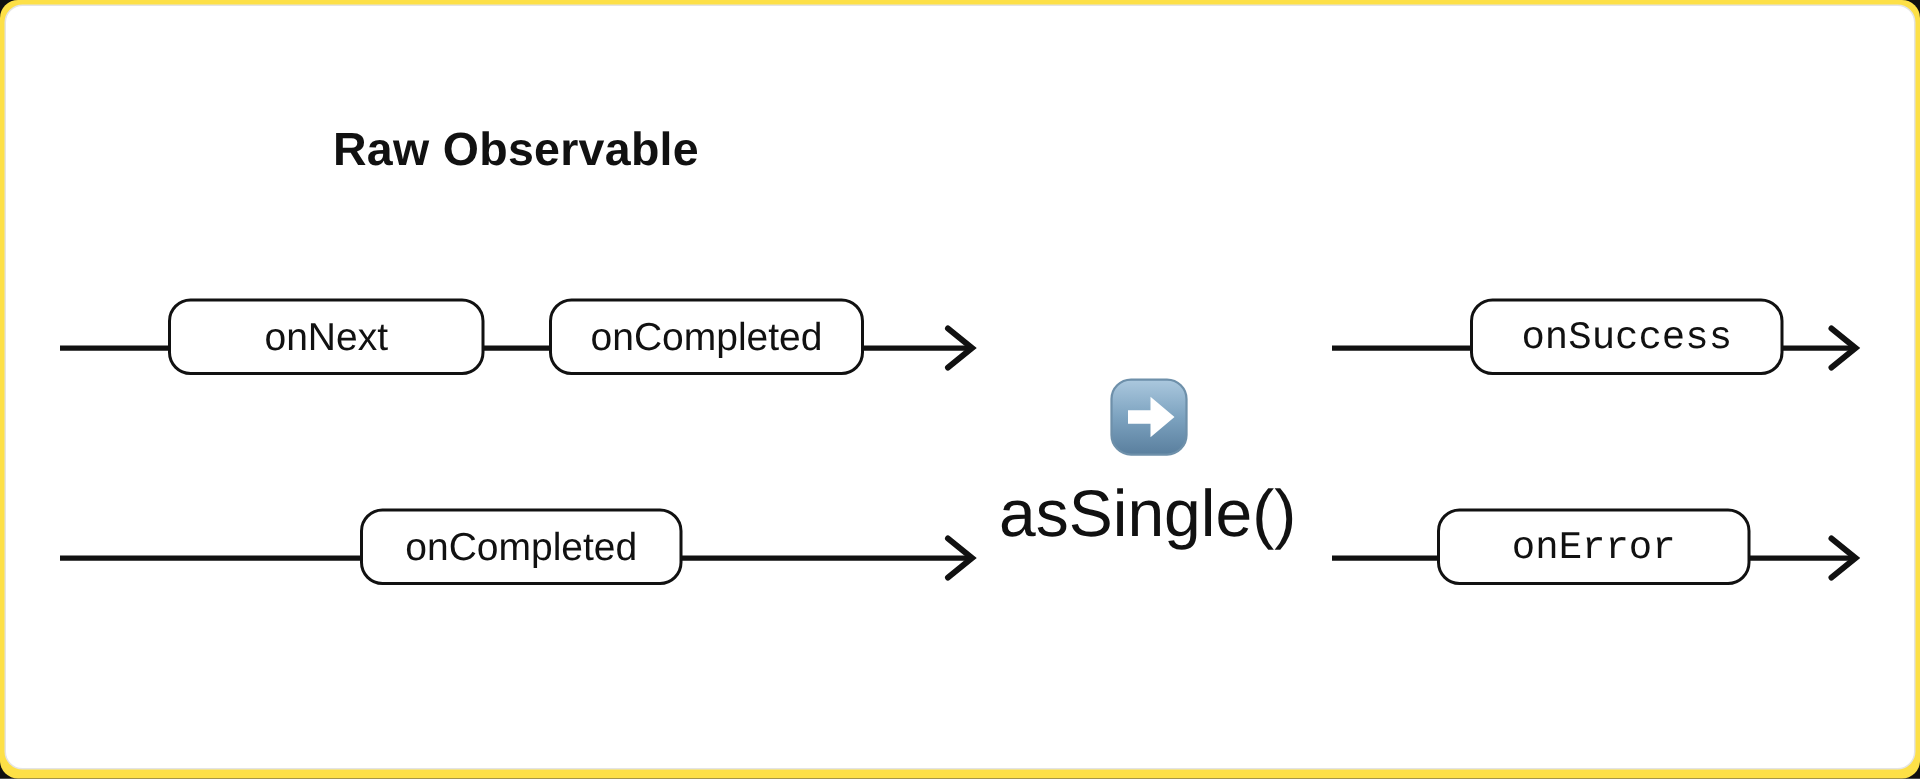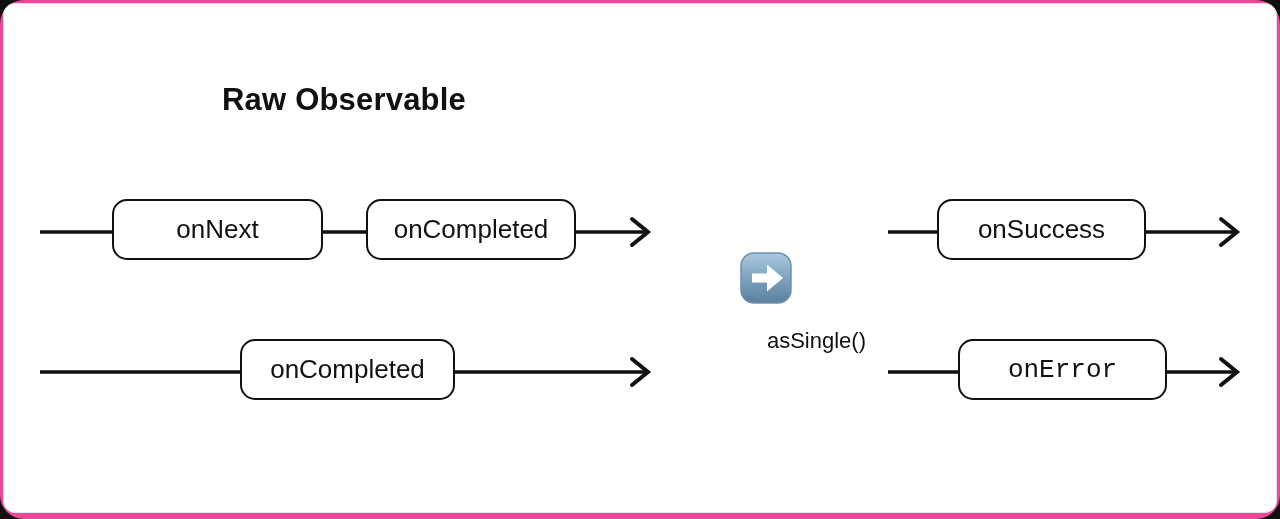--- a/index.html
+++ b/index.html
@@ -7,67 +7,67 @@
     padding: 0;
     width: 1280px;
     height: 519px;
     background: #101010;
     font-family: "Liberation Sans", sans-serif;
     overflow: hidden;
   }
   .page {
     position: absolute;
     inset: 0;
-    background: #ec4899;
-    border-radius: 24px;
+    background: #fde047;
+    border-radius: 12px;
   }
   .card {
     position: absolute;
     left: 3px; top: 3px; right: 3px; bottom: 6px;
     background: #ffffff;
     border: 1px solid #e4e4e4;
     border-radius: 12px;
   }
   .col-title {
     position: absolute;
     top: 82px;
     font-size: 31px;
     font-weight: 700;
     color: #111111;
     text-align: center;
     letter-spacing: 0.2px;
   }
   .timeline-svg { position: absolute; height: 40px; }
   .event-box {
     position: absolute;
-    height: 61px;
+    height: 51px;
     box-sizing: border-box;
     background: #ffffff;
     border: 2.5px solid #111111;
     border-radius: 15px;
     display: flex;
     align-items: center;
     justify-content: center;
     font-size: 26px;
     color: #111111;
   }
   .operator-icon {
     position: absolute;
     left: 740px;
     top: 252px;
     width: 52px;
     height: 52px;
   }
   .operator-label {
     position: absolute;
     left: 666px;
-    top: 328px;
+    top: 318px;
     width: 200px;
-    text-align: right;
-    font-size: 22px;
+    text-align: left;
+    font-size: 44px;
     color: #111111;
   }
 </style>
 </head>
 <body>
 
 <div class="page">
   <div class="card"></div>
 
   <div class="col-title" style="left:94px; width:500px;">Raw Observable</div>
@@ -89,21 +89,21 @@
 
   <svg class="timeline-svg" style="left:888px; top:352px;" width="356" height="40" viewBox="0 0 356 40">
     <line x1="0" y1="20" x2="347" y2="20" stroke="#111111" stroke-width="3.5"></line>
     <polyline points="333,7 349,20 333,33" fill="none" stroke="#111111" stroke-width="4" stroke-linecap="round" stroke-linejoin="miter"></polyline>
   </svg>
 
   <div class="event-box" style="left:112px; top:199px; width:211px;">onNext</div>
   <div class="event-box" style="left:366px; top:199px; width:210px;">onCompleted</div>
   <div class="event-box" style="left:240px; top:339px; width:215px;">onCompleted</div>
 
-  <div class="event-box" style="left:937px; top:199px; width:209px;">onSuccess</div>
+  <div class="event-box" style="left:980px; top:199px; width:209px;font-family:Liberation Mono, monospace;">onSuccess</div>
   <div class="event-box" style="left:958px; top:339px; width:209px;font-family:Liberation Mono, monospace;">onError</div>
 
   <svg class="operator-icon" viewBox="0 0 52 52">
     <defs>
       <linearGradient id="emojiGrad" x1="0" y1="0" x2="0" y2="1">
         <stop offset="0" stop-color="#abc8de"></stop>
         <stop offset="0.5" stop-color="#7da3c0"></stop>
         <stop offset="1" stop-color="#5a7f9e"></stop>
       </linearGradient>
     </defs>

